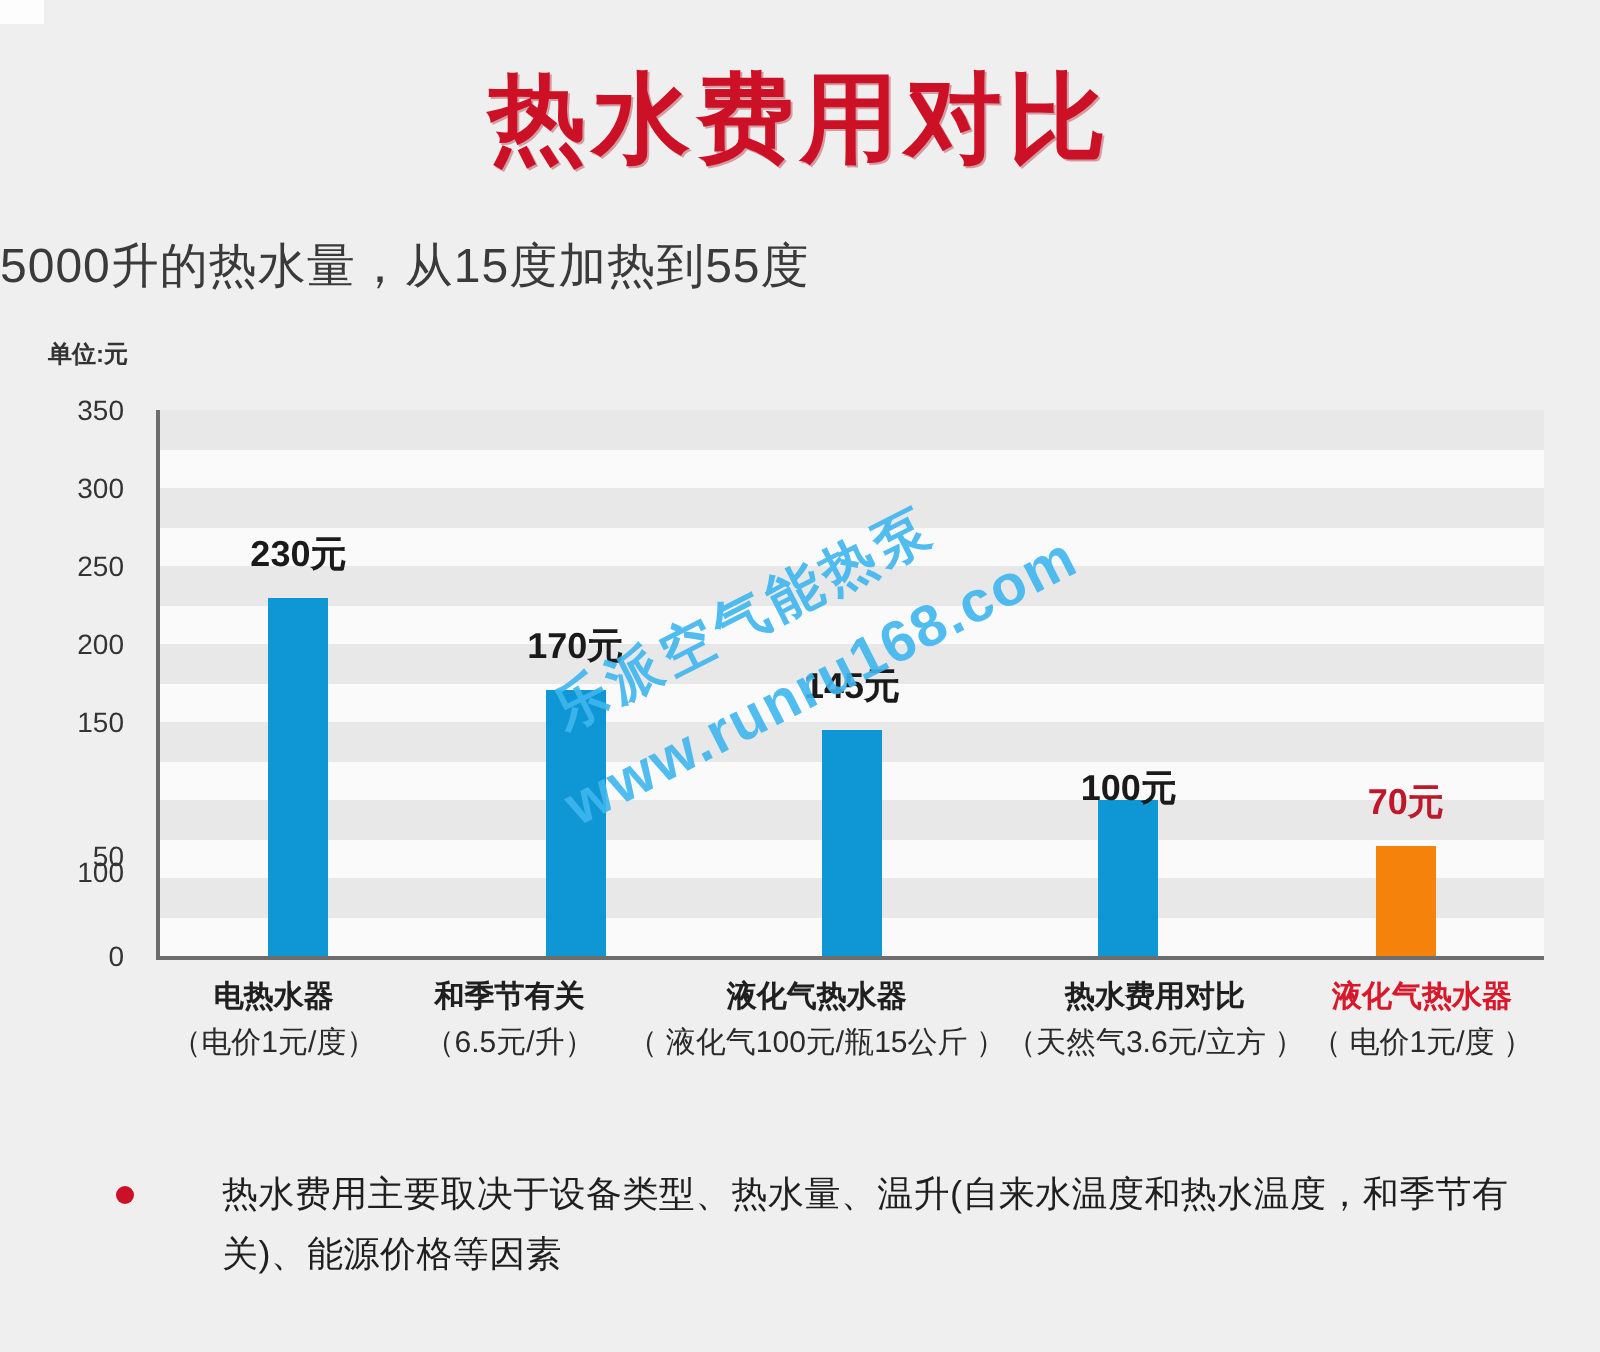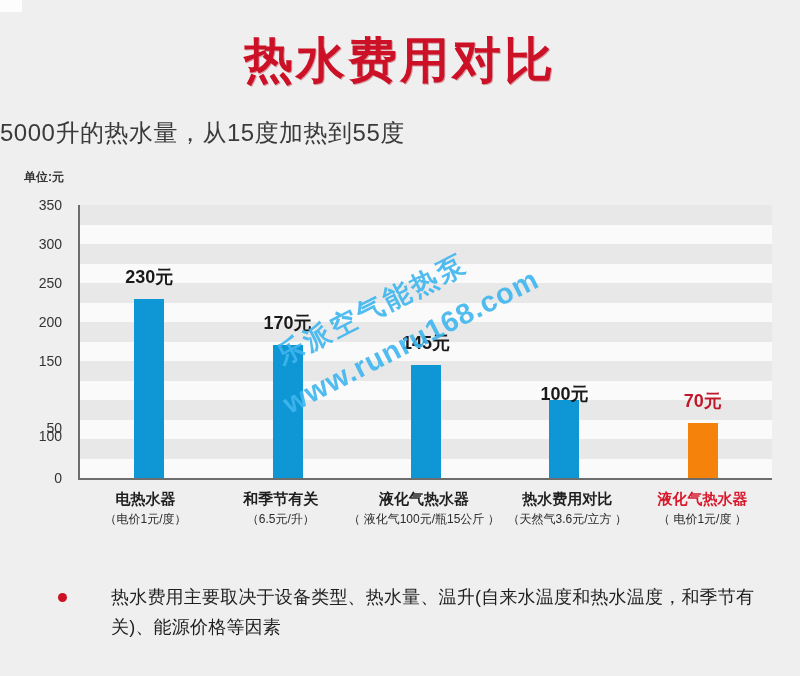--- a/index.html
+++ b/index.html
@@ -139,21 +139,21 @@
   .xlabel .name {
     font-size: 15px;
     font-weight: bold;
     color: #1f1f1f;
     white-space: nowrap;
   }
   .xlabel .name.accent {
     color: #d8182b;
   }
   .xlabel .sub {
-    font-size: 12px;
+    font-size: 15px;
     color: #2b2b2b;
     white-space: nowrap;
   }
   
   .note {
     position: absolute;
     left: 58px;
     top: 583px;
     width: 715px;
     display: flex;

